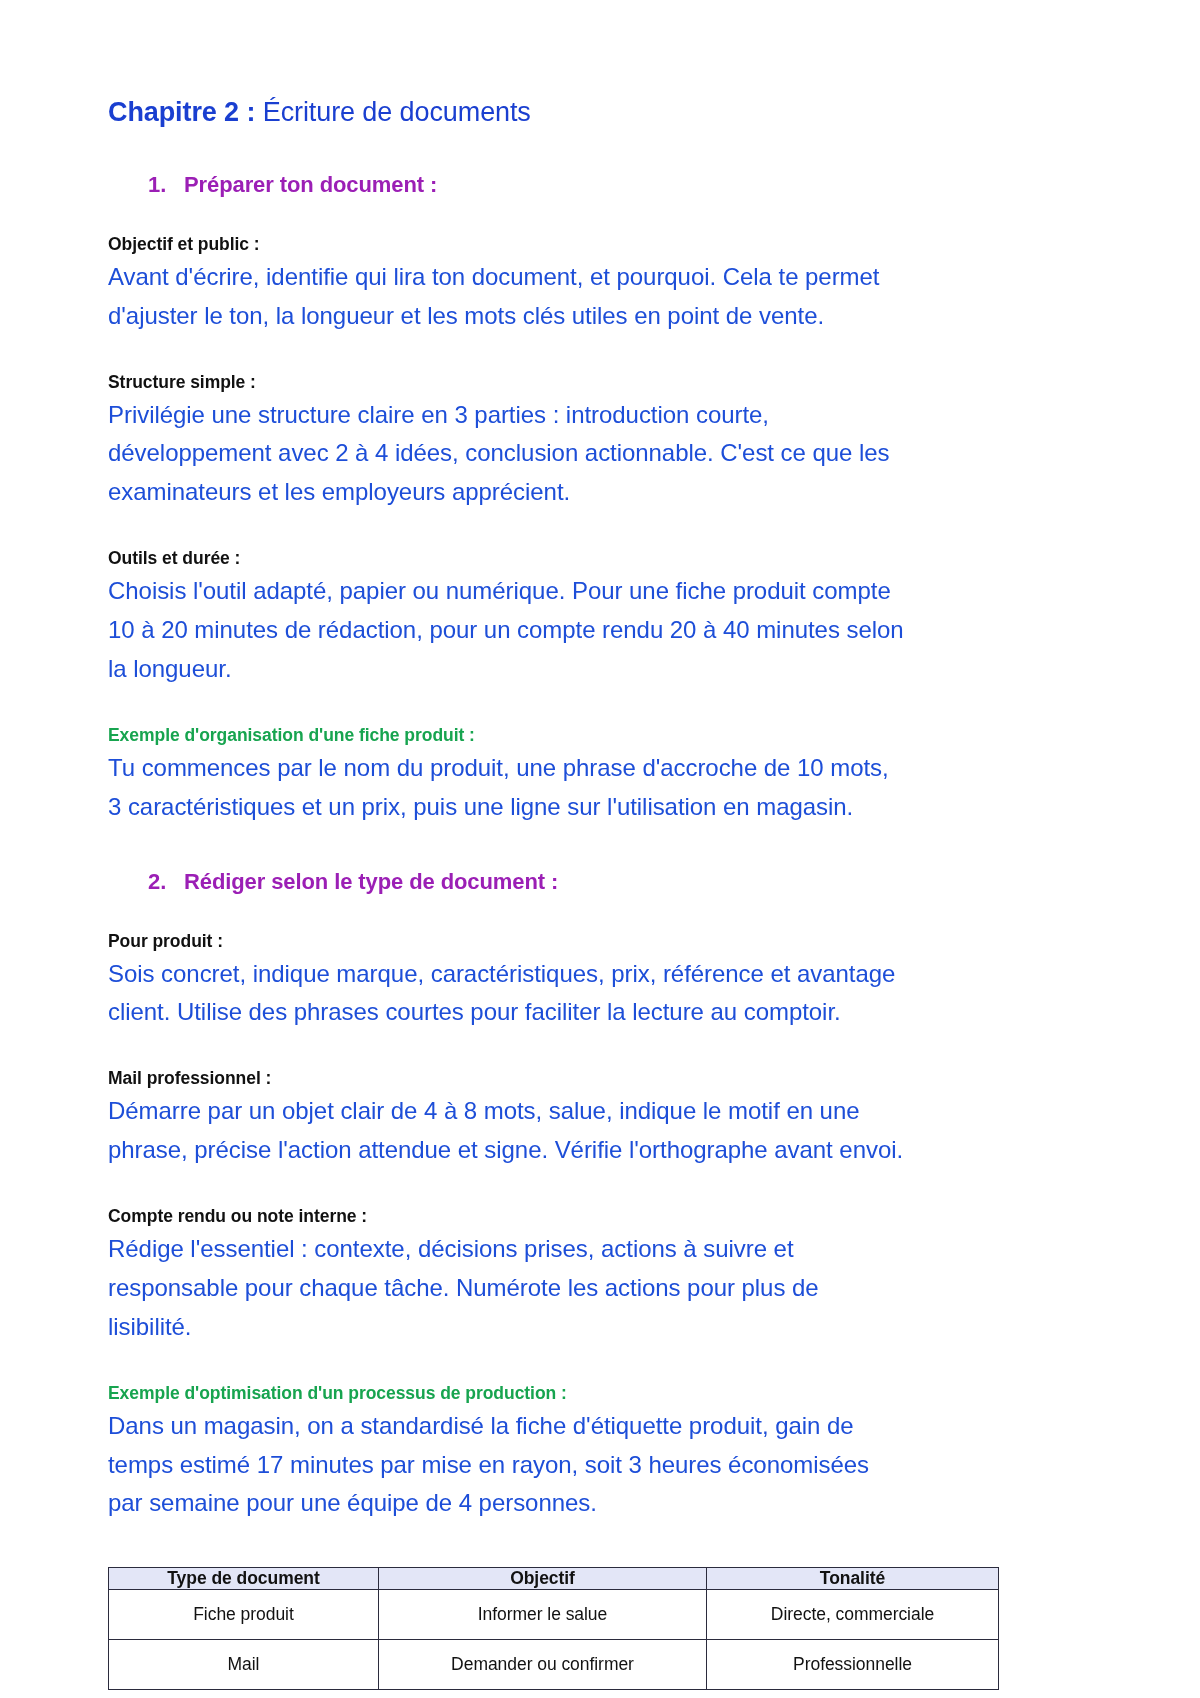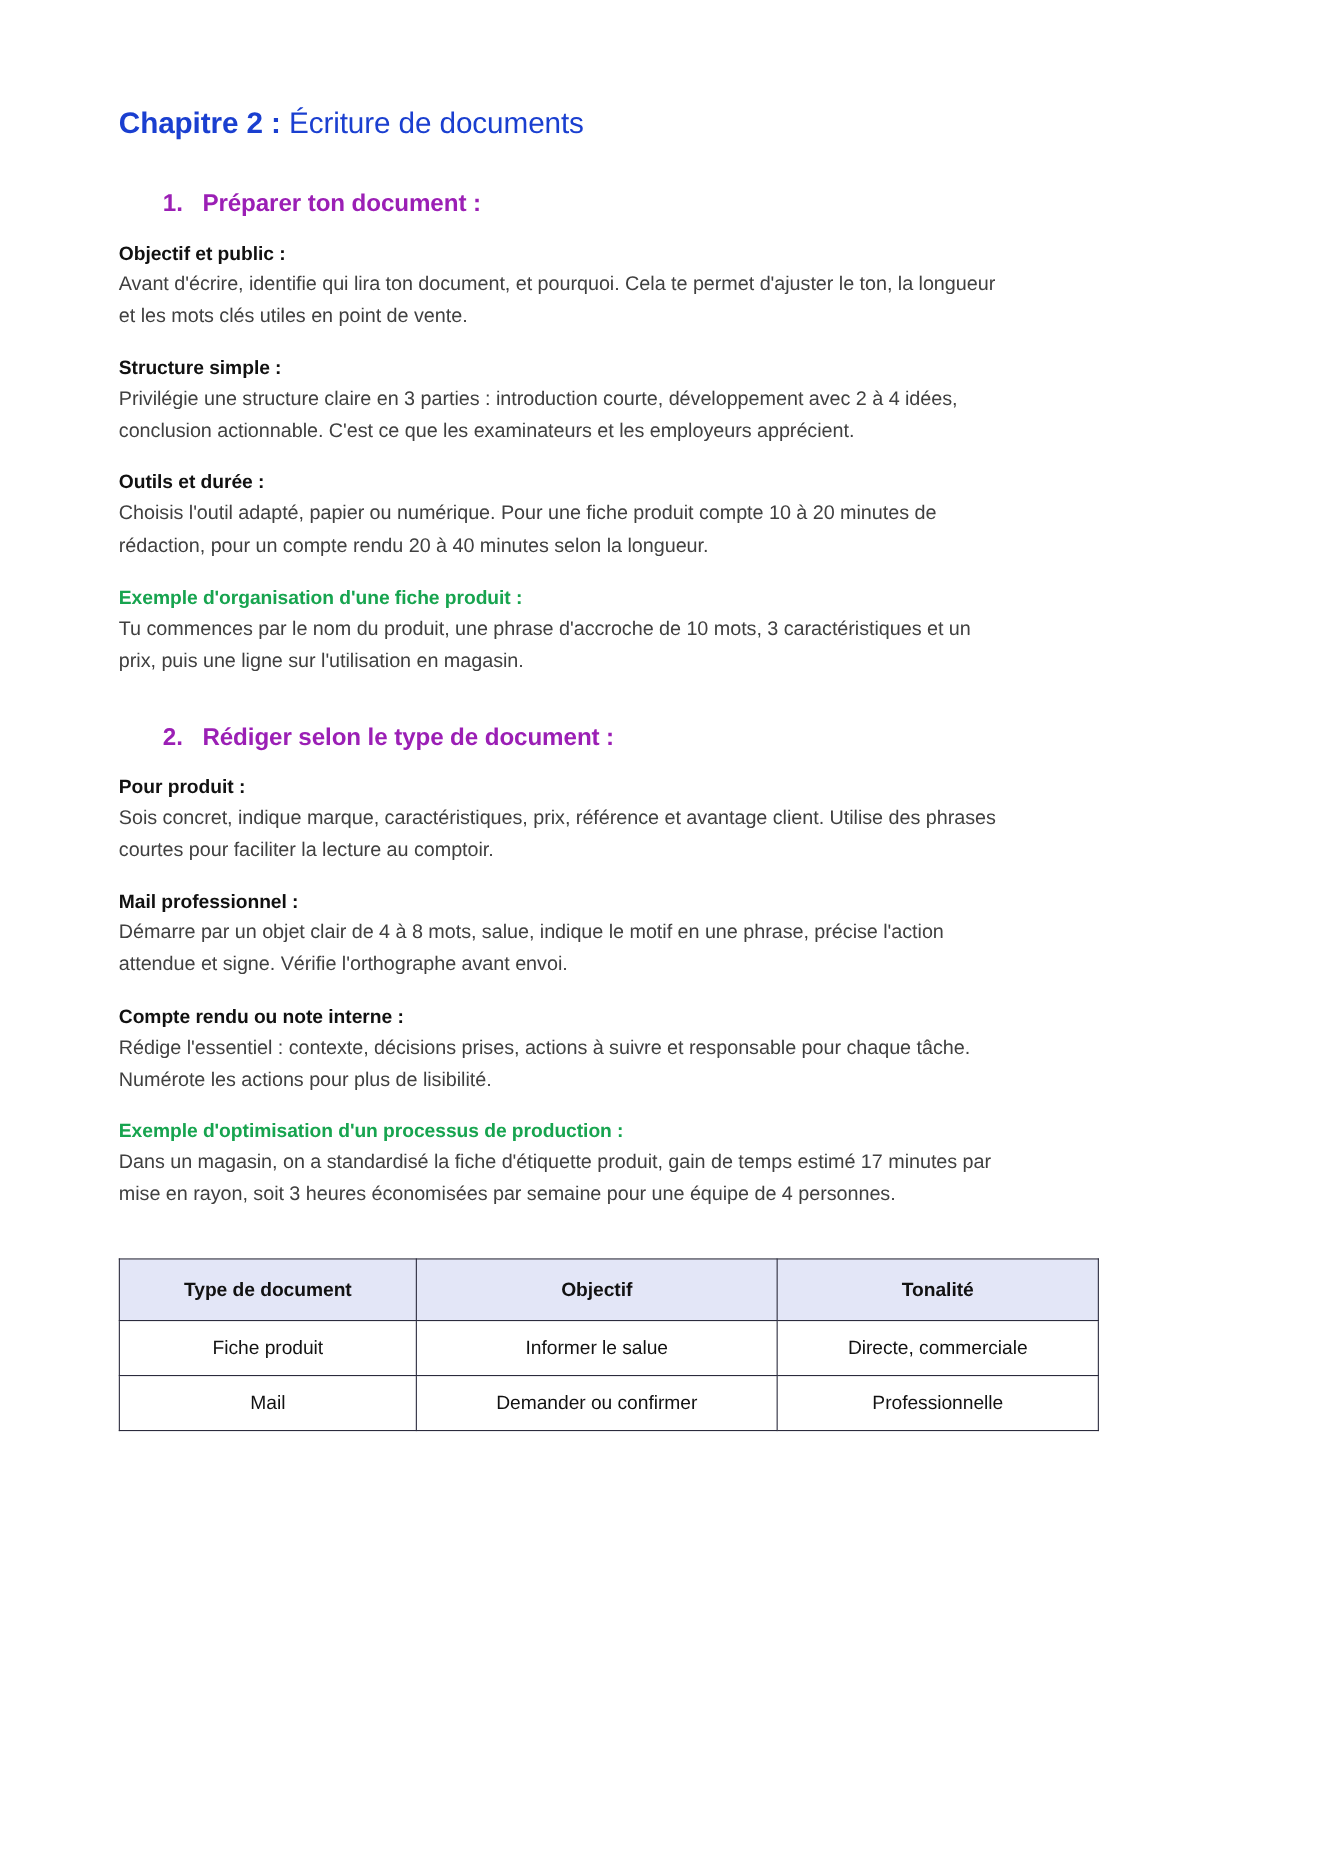--- a/index.html
+++ b/index.html
@@ -40,36 +40,36 @@
     margin: 42px 0 0 0;
     padding-left: 40px;
     letter-spacing: -0.1px;
     display: flex;
     gap: 14px;
   }
   .section-heading .num {
     min-width: 22px;
   }
   .block {
-    margin-top: 22px;
+    margin-top: 36px;
   }
   .block-title {
     font-size: 17.5px;
     font-weight: 700;
     color: #111111;
     margin: 0 0 3px 0;
     letter-spacing: -0.05px;
   }
   .block-title.accent-green {
     color: #17A44F;
   }
   .block-body {
-    font-size: 18px;
+    font-size: 24px;
     line-height: 1.62;
-    color: #404040;
+    color: #1d4ed8;
     margin: 0;
     max-width: 900px;
     letter-spacing: -0.05px;
   }
   table.doc-table {
     border-collapse: collapse;
     width: 890px;
     margin-top: 44px;
     table-layout: fixed;
   }
@@ -80,21 +80,21 @@
     font-size: 17.5px;
     color: #121212;
     font-weight: 400;
     text-align: left;
     letter-spacing: -0.05px;
   }
   table.doc-table th {
     background: #E3E6F7;
     font-weight: 700;
     text-align: center;
-    padding: 17px 16px;
+    padding: 0 16px;
     margin-top: 45px;
   }
   table.doc-table th.col-first { text-align: center; }
   table.doc-table tbody td { background: #ffffff; text-align: center; }
   col.c1 { width: 270px; }
   col.c2 { width: 328px; }
   col.c3 { width: 292px; }
 </style>
 </head>
 <body>

